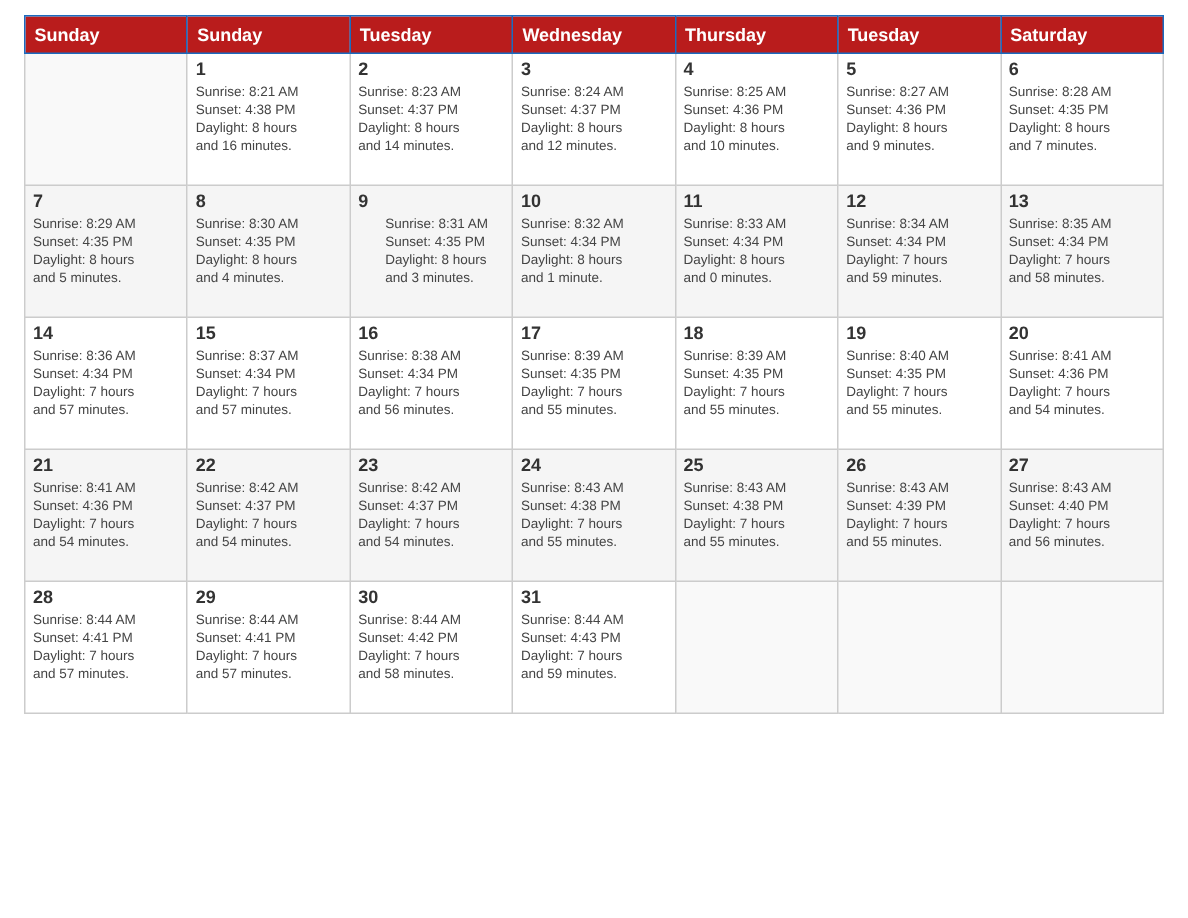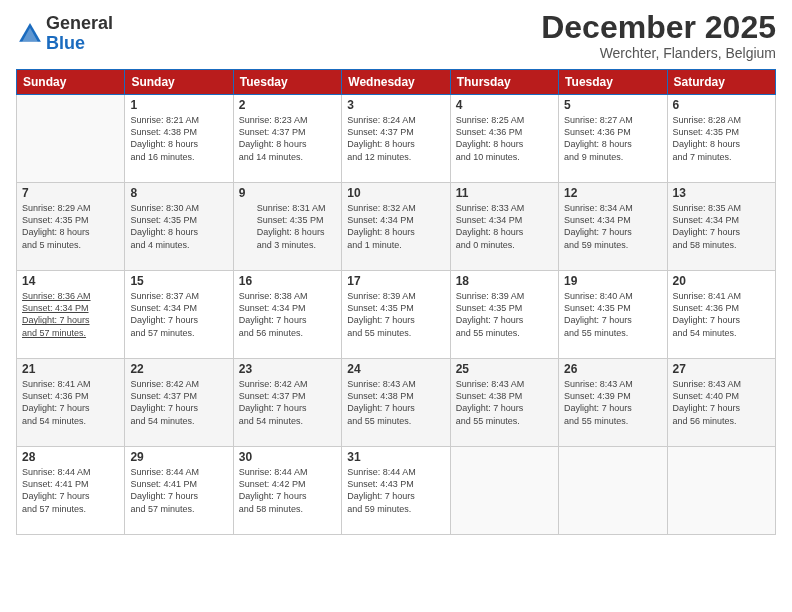--- a/index.html
+++ b/index.html
@@ -101,36 +101,20 @@
       line-height: 1.35;
     }
     .row-shade td {
       background: #f5f5f5;
     }
   </style>
 </head>
 <body>
 
 <div class="page">
-  <div class="header">
-    <div class="logo">
-      <svg class="logo-icon" viewBox="0 0 36 36">
-        <polygon points="18,4 32,28 4,28" fill="#1a6bbf"></polygon>
-        <polygon points="18,10 28,28 8,28" fill="#fff" opacity="0.3"></polygon>
-      </svg>
-      <div class="logo-text">
-        <span class="logo-general">General</span>
-        <span class="logo-blue">Blue</span>
-      </div>
-    </div>
-    <div class="title-block">
-      <div class="month-title">December 2025</div>
-      <div class="location">Werchter, Flanders, Belgium</div>
-    </div>
-  </div>
 
   <table class="calendar">
     <thead>
       <tr>
       <th>Sunday</th>
           <th>Sunday</th>
           <th>Tuesday</th>
           <th>Wednesday</th>
           <th>Thursday</th>
           <th>Tuesday</th>
@@ -230,21 +214,21 @@
             <span class="day-num">13</span>
             <div class="day-info" style="white-space: pre-line;">Sunrise: 8:35 AM
 Sunset: 4:34 PM
 Daylight: 7 hours
 and 58 minutes.</div>
           </td>
         </tr>
         <tr>
           <td>
             <span class="day-num">14</span>
-            <div class="day-info" style="white-space: pre-line; text-decoration: underline;">Sunrise: 8:36 AM
+            <div class="day-info" style="white-space: pre-line;">Sunrise: 8:36 AM
 Sunset: 4:34 PM
 Daylight: 7 hours
 and 57 minutes.</div>
           </td>
           <td>
             <span class="day-num">15</span>
             <div class="day-info" style="white-space: pre-line;">Sunrise: 8:37 AM
 Sunset: 4:34 PM
 Daylight: 7 hours
 and 57 minutes.</div>

